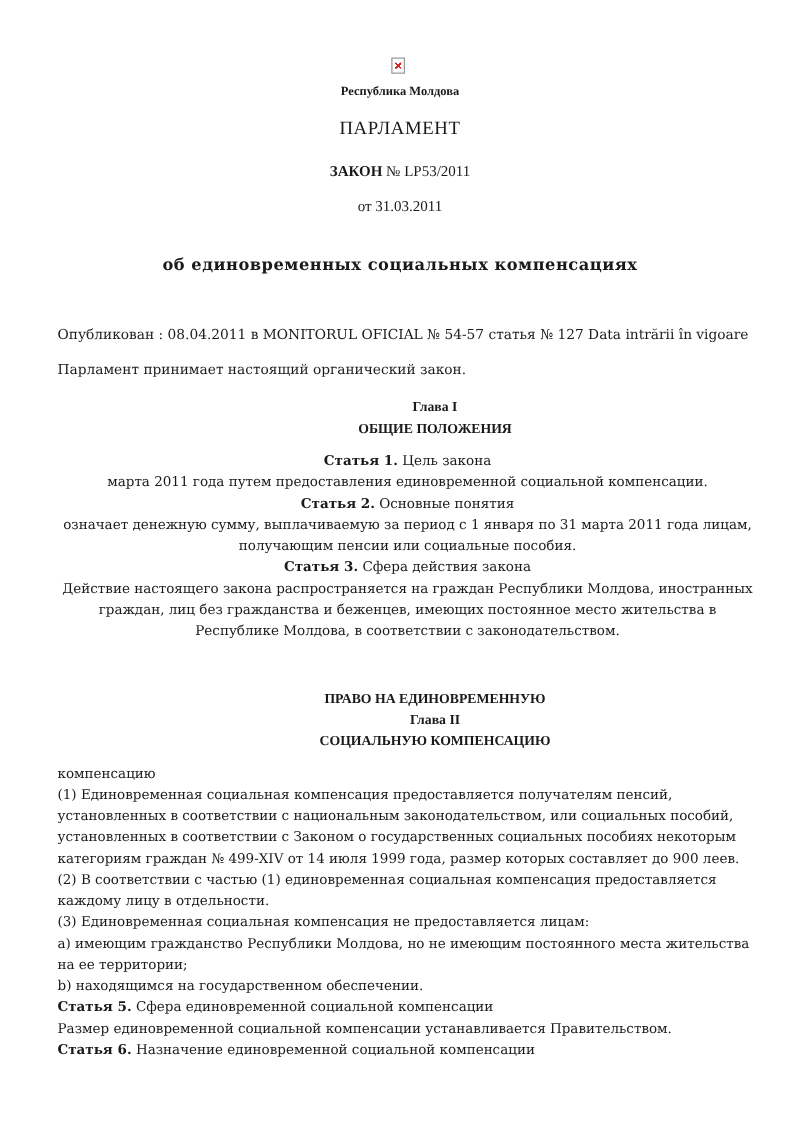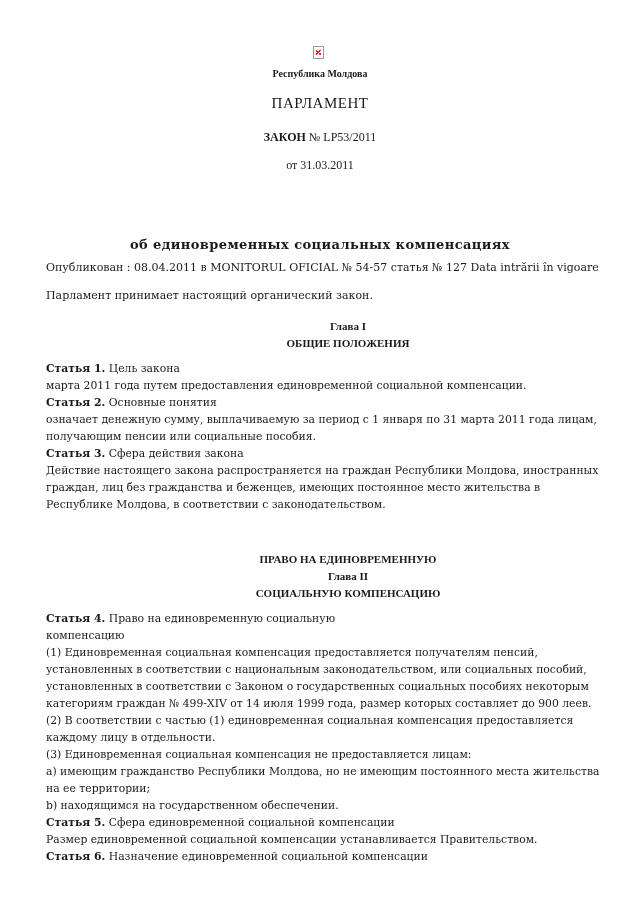--- a/index.html
+++ b/index.html
@@ -71,21 +71,20 @@
       top: 147px;
       font-size: 12px;
       font-family: "Liberation Serif", serif;
       margin-top: 11px;
     }
     .law-title {
       top: 205px;
       font-size: 13px;
       font-weight: bold;
       letter-spacing: 0.4px;
-      margin-top: 32px;
     }
     .para {
       position: absolute;
       left: 46px;
       width: 560px;
       font-size: 11px;
       line-height: 17px;
       white-space: nowrap;
     }
     .published { top: 259px; }
@@ -107,21 +106,21 @@
       line-height: 17px;
     }
     .body-block .line {
       white-space: nowrap;
       display: block;
       height: 17px;
     }
     .art-label {
       font-weight: bold;
     }
-    .block1 { top: 360px; }
+    .block1 { top: 360px; text-align: center; }
     .block2 { top: 610px; }
   </style>
 </head>
 <body>
 
 <div class="doc">
 
   <div class="broken-img"></div>
 
   <div class="center republic">Республика Молдова</div>
@@ -171,24 +170,20 @@
   </div>
 
   <div class="center chapter ch2">
     <div>ПРАВО НА ЕДИНОВРЕМЕННУЮ</div>
     <div>Глава II</div>
     <div>СОЦИАЛЬНУЮ КОМПЕНСАЦИЮ</div>
   </div>
 
   <div class="body-block block2">
 
-    <span class="line">
-      <span class="art-label">Статья 4.</span>
-      <span>Право на  единовременную социальную</span>
-    </span>
     <span class="line">компенсацию</span>
     <span class="line">(1) Единовременная социальная компенсация предоставляется получателям пенсий,</span>
     <span class="line">установленных в соответствии с национальным законодательством, или социальных пособий,</span>
     <span class="line">установленных в соответствии с Законом о государственных социальных пособиях некоторым</span>
     <span class="line">категориям граждан № 499-XIV от 14 июля 1999 года, размер которых составляет до 900 леев.</span>
     <span class="line">(2) В соответствии с частью (1) единовременная социальная компенсация предоставляется</span>
     <span class="line">каждому лицу в отдельности.</span>
     <span class="line">(3) Единовременная социальная компенсация не предоставляется лицам:</span>
     <span class="line">a) имеющим гражданство Республики Молдова, но не имеющим постоянного места  жительства</span>
     <span class="line">на  ее территории;</span>

